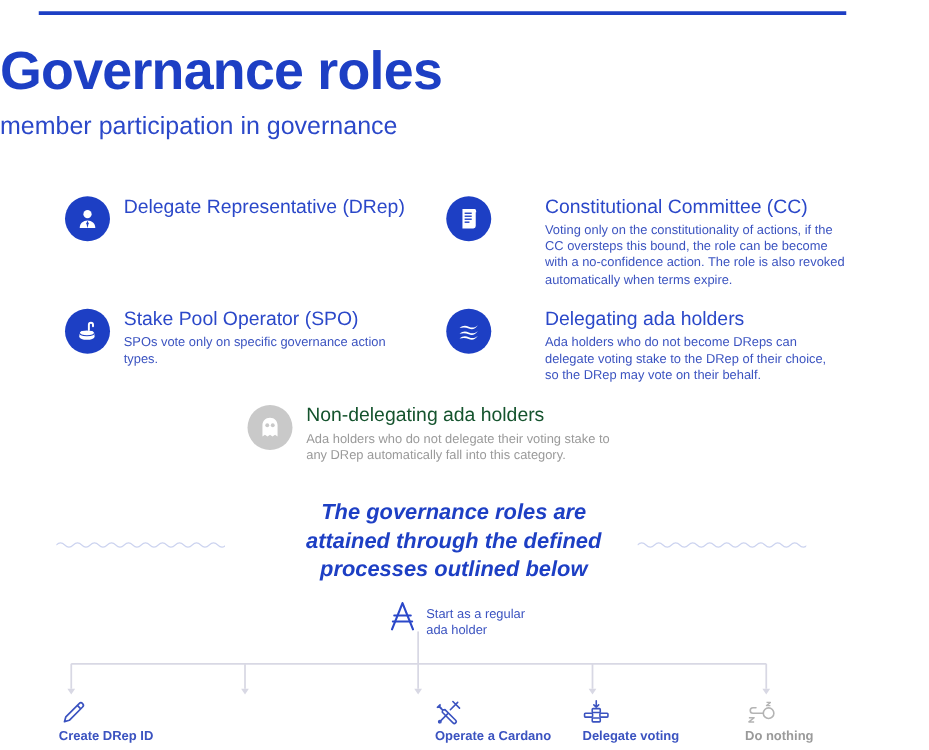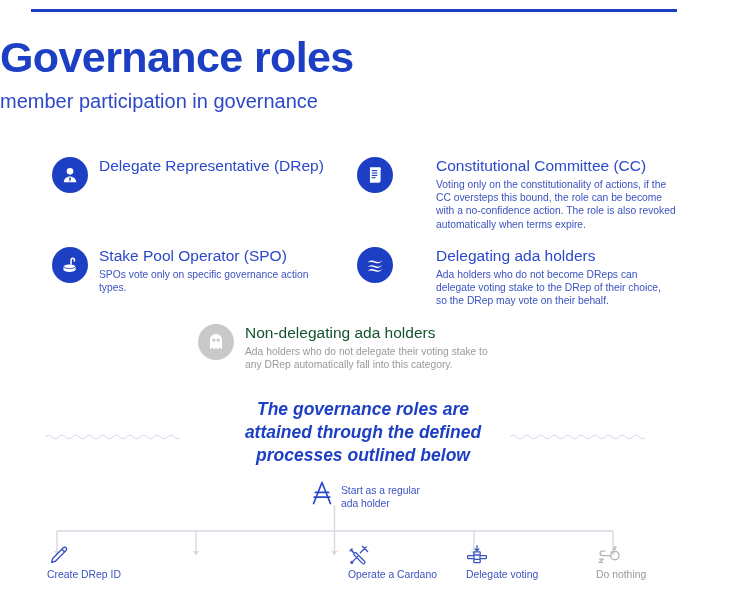--- a/index.html
+++ b/index.html
@@ -122,21 +122,21 @@
     margin-left: 7px;
     font-size: 10.3px;
     line-height: 13px;
     color: #3b53c0;
   }
 
   
   .tree { position: absolute; left: 0; top: 505px; width: 743px; height: 60px; }
 
   
-  .leaf { position: absolute; top: 544px; width: 150px; }
+  .leaf { position: absolute; top: 559px; width: 150px; font-weight: bold; }
   .leaf .leaf-icon { height: 22px; margin-bottom: 3px; }
   .leaf .leaf-icon svg { display: block; }
   .leaf .leaf-label {
     font-size: 10.4px;
     line-height: 12.6px;
     color: #3b53c0;
   }
   .leaf .leaf-label.muted { color: #9a9a9a; }
 </style>
 </head>

